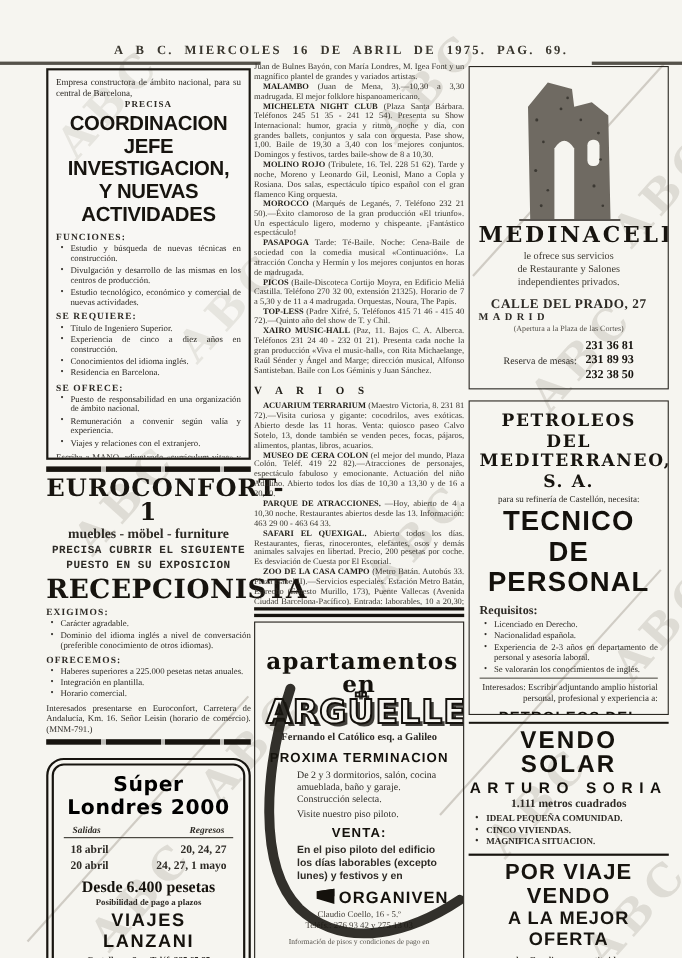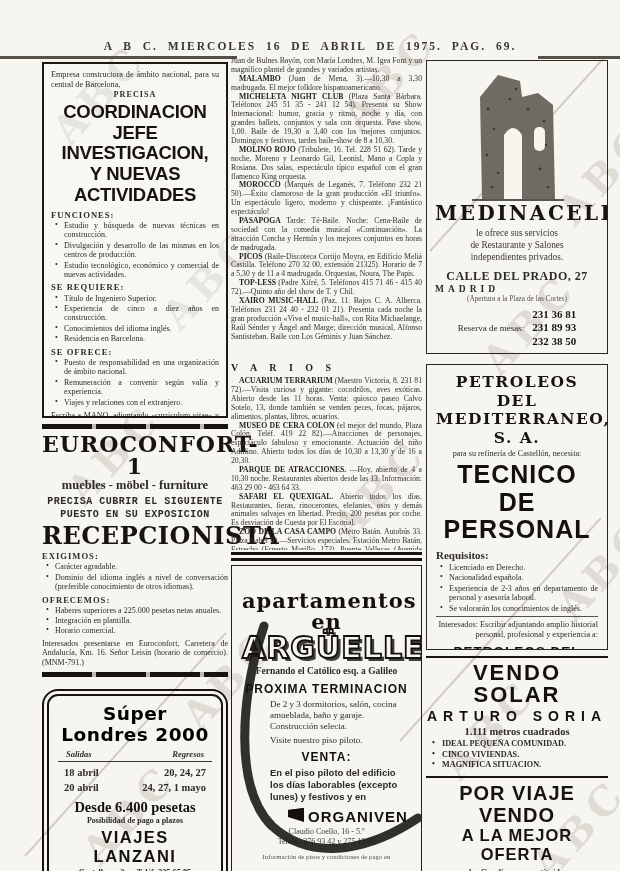--- a/index.html
+++ b/index.html
@@ -57,21 +57,21 @@
   .lon-cols{display:flex;justify-content:space-between;font-style:italic;font-weight:700;font-size:8.5px;border-bottom:1px solid #3a372f;padding:0 8px 2px;margin-bottom:3px;}
   .lon-row{display:flex;justify-content:space-between;font-weight:700;font-size:10.5px;padding:0 6px;line-height:1.45;}
   .lon-price{text-align:center;font-weight:700;font-size:14.5px;margin-top:4px;color:#15120d;}
   .lon-pay{text-align:center;font-weight:700;font-size:8px;margin-bottom:3px;}
   .lon-agency{font-family:"Liberation Sans",sans-serif;font-weight:700;font-size:16.5px;text-align:center;letter-spacing:1.5px;color:#15120d;margin:2px 0 2px;}
   .lon-addr{text-align:center;font-weight:700;font-size:8.3px;line-height:1.3;}
   
   .listings{font-size:7.7px;line-height:1.155;height:493px;overflow:hidden;color:#35322b;}
   .listing{margin:0;text-indent:8px;text-align:justify;}
   .listing b{color:#221f19;}
-  .varios{font-weight:700;font-size:10px;letter-spacing:5px;margin:20px 0 4px;color:#221f19;}
+  .varios{font-weight:700;font-size:10px;letter-spacing:5px;margin:8px 0 4px;color:#221f19;}
   
   .double-rule{border-top:3px solid #17140f;border-bottom:3px solid #17140f;height:3px;margin:2px 0 4px;}
   .arguelles{border:1.5px solid #221f19;position:relative;padding:24px 10px 8px;height:367px;overflow:hidden;}
   .arg-line1{font-family:"DejaVu Serif",serif;font-weight:700;font-size:21px;text-align:center;color:#14110c;letter-spacing:1px;line-height:1;}
   .arg-title{font-family:"DejaVu Sans",sans-serif;font-weight:700;font-size:30px;text-align:center;letter-spacing:1px;line-height:1.05;
       color:#f6f5f0;-webkit-text-stroke:1.8px #14110c;text-shadow:3px 3px 0 rgba(20,17,12,0.8);}
   .arg-sub{text-align:center;font-weight:700;font-size:9.5px;margin:2px 0 6px;}
   .arg-h{font-family:"Liberation Sans",sans-serif;font-weight:700;font-size:12px;text-align:center;letter-spacing:1px;color:#14110c;margin:0 0 3px;}
   .arg-p{font-size:9px;line-height:1.25;margin:0 0 3px 28px;text-align:left;}
   .arg-p2{font-family:"Liberation Sans",sans-serif;font-weight:700;font-size:9.5px;line-height:1.3;margin:0 0 4px 28px;}

